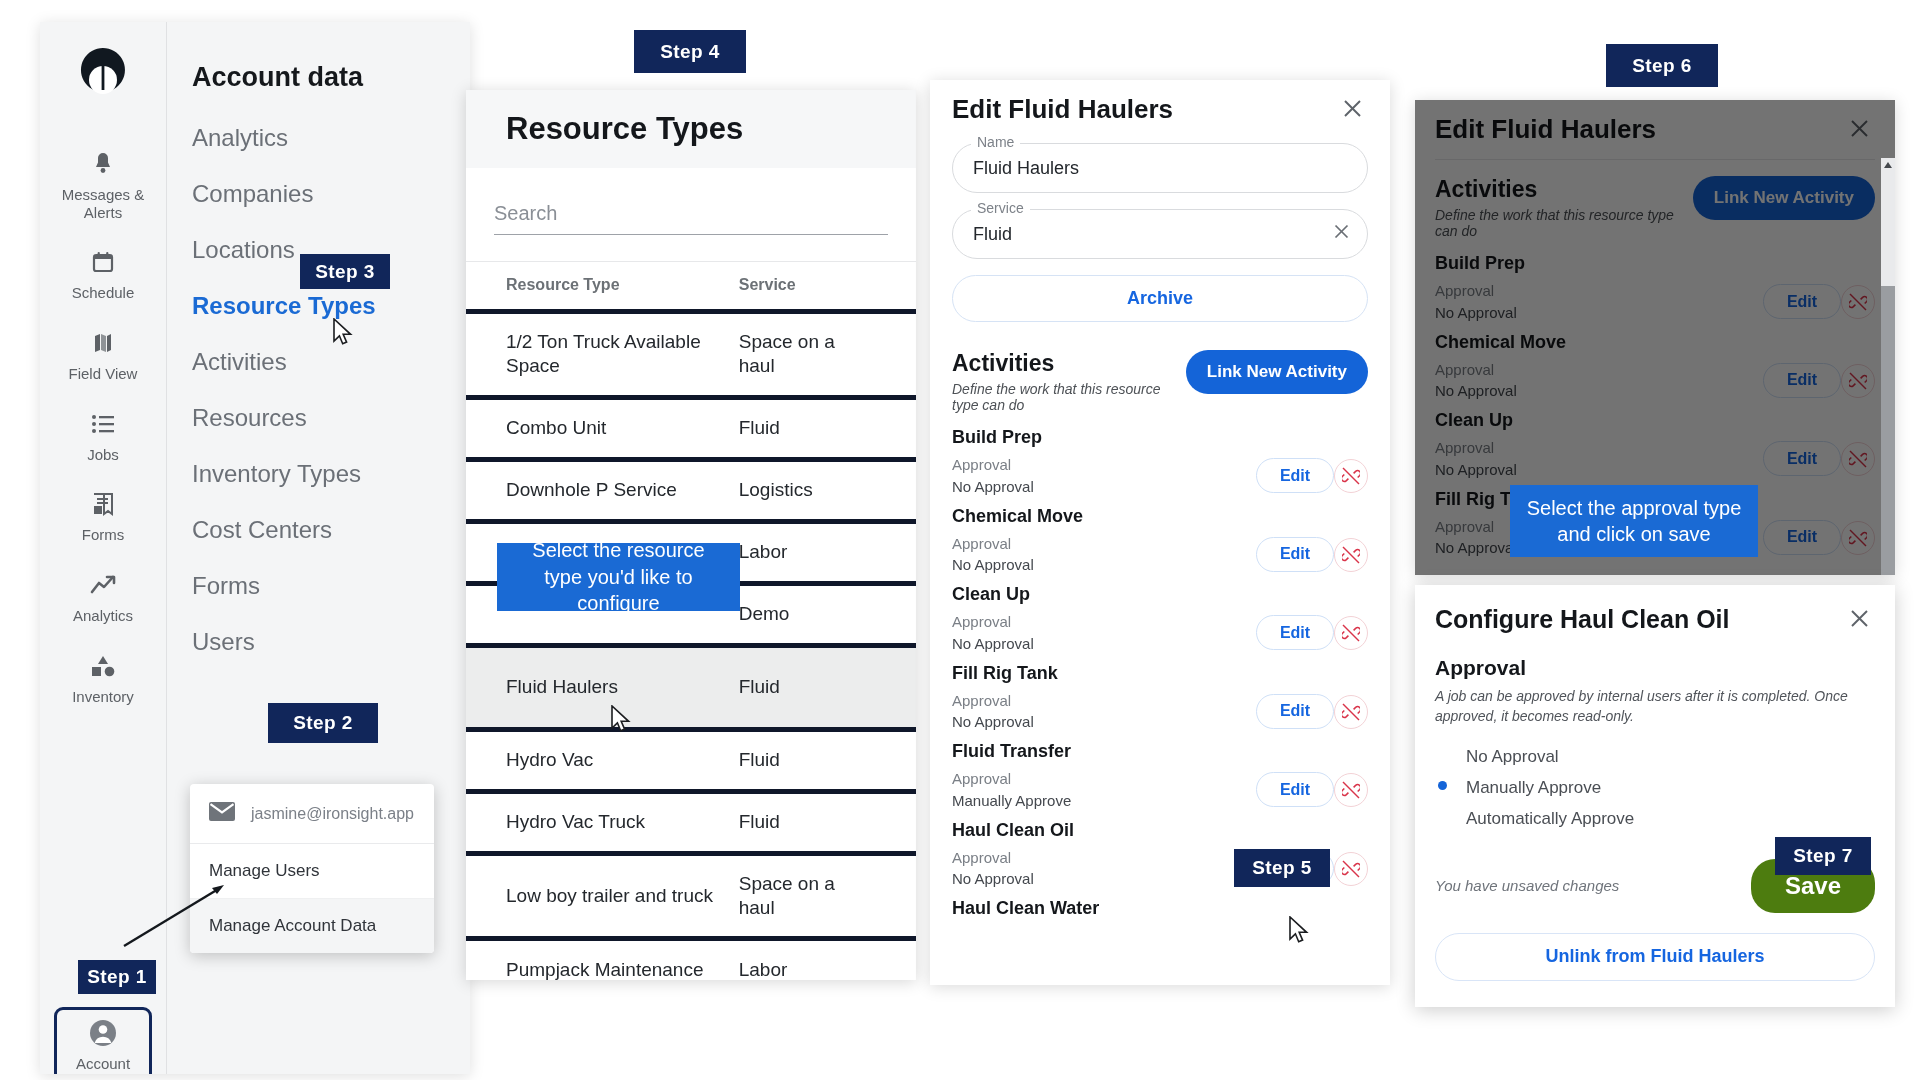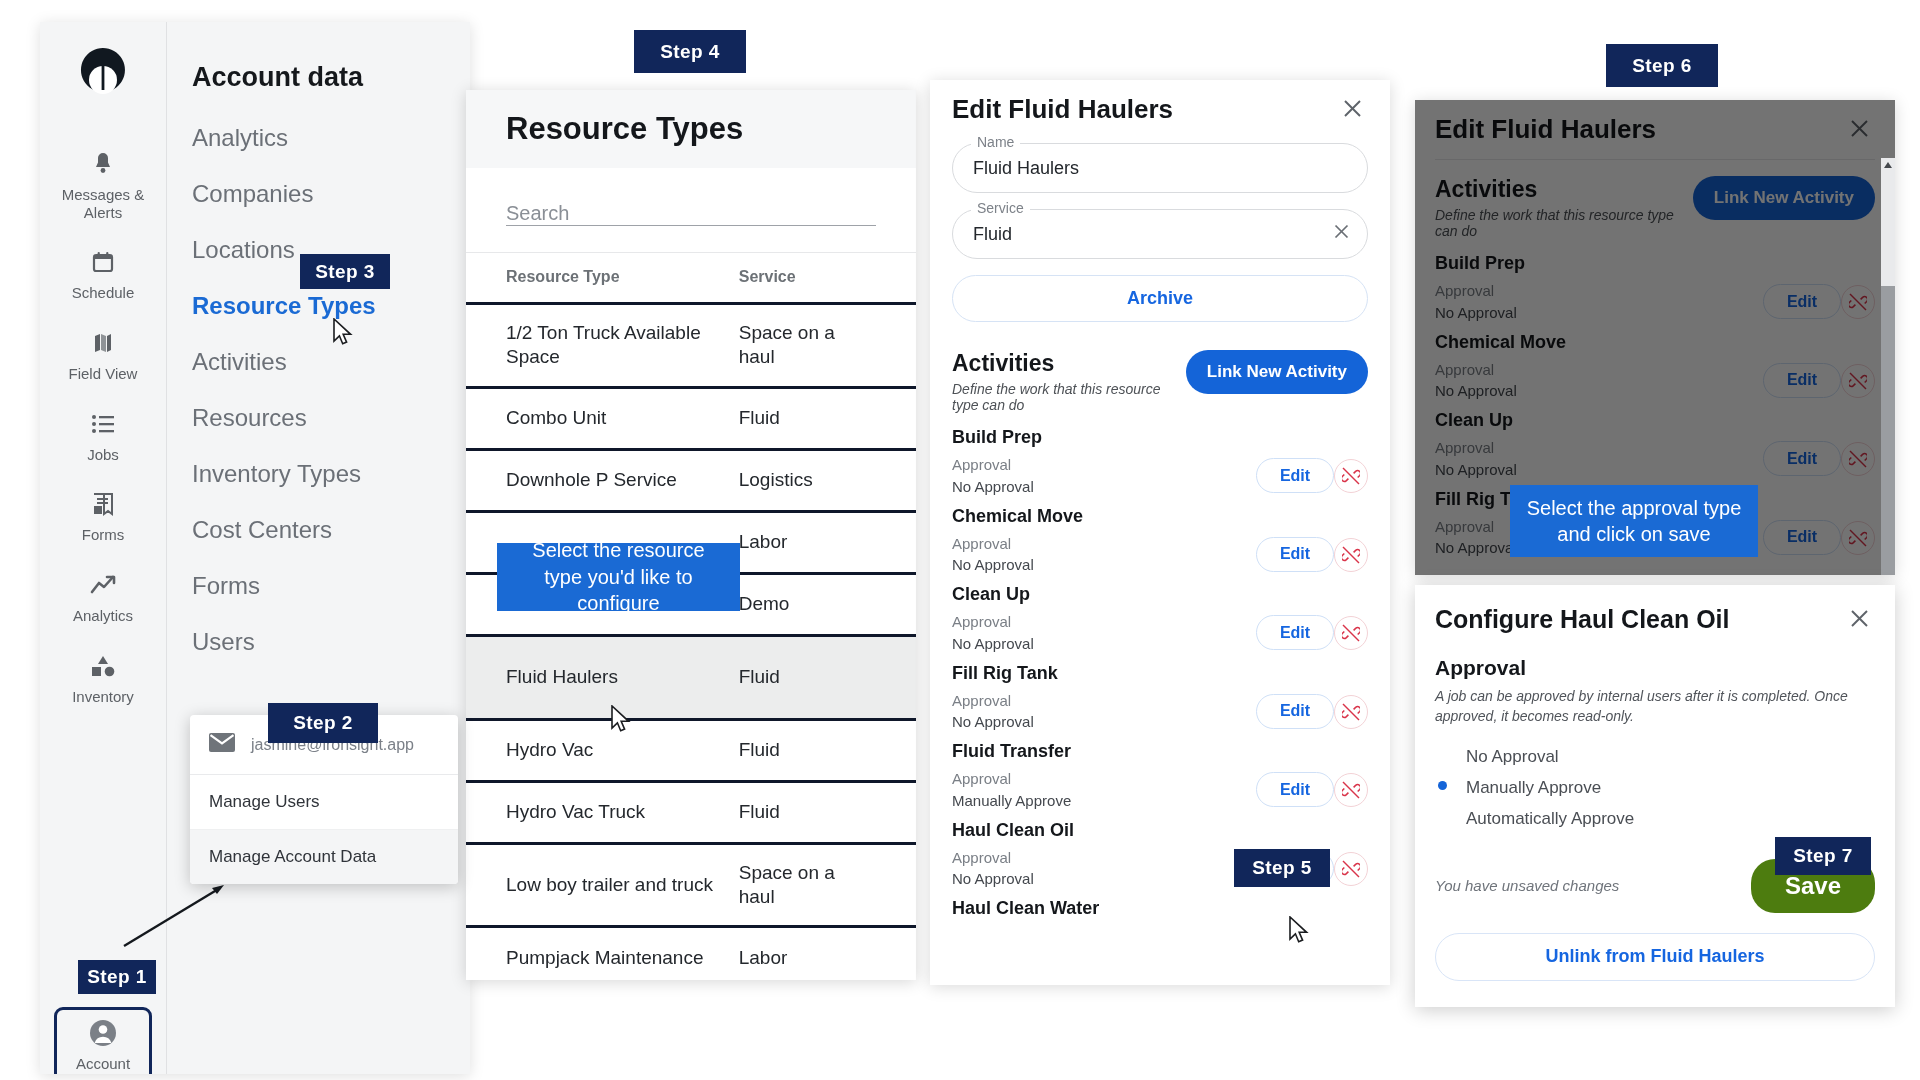--- a/index.html
+++ b/index.html
@@ -73,22 +73,22 @@
     padding: 40px 0 0 25px;
   }
   #nav-title { font-size: 27px; font-weight: bold; color: #15181c; margin-bottom: 33px; }
   .nav-item {
     font-size: 24px; color: #6b7077; margin-bottom: 32px; line-height: 1;
   }
   .nav-item.active { color: #1a6ad4; font-weight: bold; }
 
   
   #account-menu {
-    position: absolute; left: 190px; top: 715px;
-    width: 268px;
+    position: absolute; left: 190px; top: 784px;
+    width: 244px;
     background: #ffffff;
     border-radius: 4px;
     box-shadow: 0 3px 16px rgba(0,0,0,.22);
     z-index: 50;
     overflow: hidden;
   }
   #account-menu .am-email {
     display: flex; align-items: center; gap: 16px;
     padding: 18px 19px; border-bottom: 1px solid #e9eaec;
     color: #7b8088; font-size: 16px;
@@ -110,27 +110,28 @@
     background: #ffffff;
     box-shadow: 0 2px 15px rgba(0,0,0,.16);
     overflow: hidden;
   }
   #rt-header {
     height: 78px; background: #f6f7f8;
     display: flex; align-items: center; padding: 0 40px;
     font-size: 31px; font-weight: bold; color: #14171b;
   }
   #rt-search {
-    margin: 34px 40px 0;
+    margin: 34px 28px 0;
     border-bottom: 1px solid #9ea2a8;
+    padding-bottom: 9px;
     font-size: 20px; color: #8a8f96;
   }
   #rt-table { margin-top: 26px; border-top: 1px solid #e7e8ea; }
   .rt-row {
-    display: flex; border-bottom: 3px solid #0f172a;
+    display: flex; border-bottom: 5px solid #0f172a;
     padding: 16px 40px; font-size: 19px; color: #24282d;
     min-height: 62px; align-items: center;
   }
   .rt-row.head { color: #6c7176; font-size: 16px; font-weight: bold; min-height: 52px; padding-top: 13px; padding-bottom: 13px; }
   .rt-row.sel { background: #eceded; min-height: 84px; }
   .rt-c1 { width: 245px; padding-right: 14px; line-height: 1.28; }
   .rt-c2 { width: 145px; line-height: 1.28; }
 
   
   #edit-panel {

